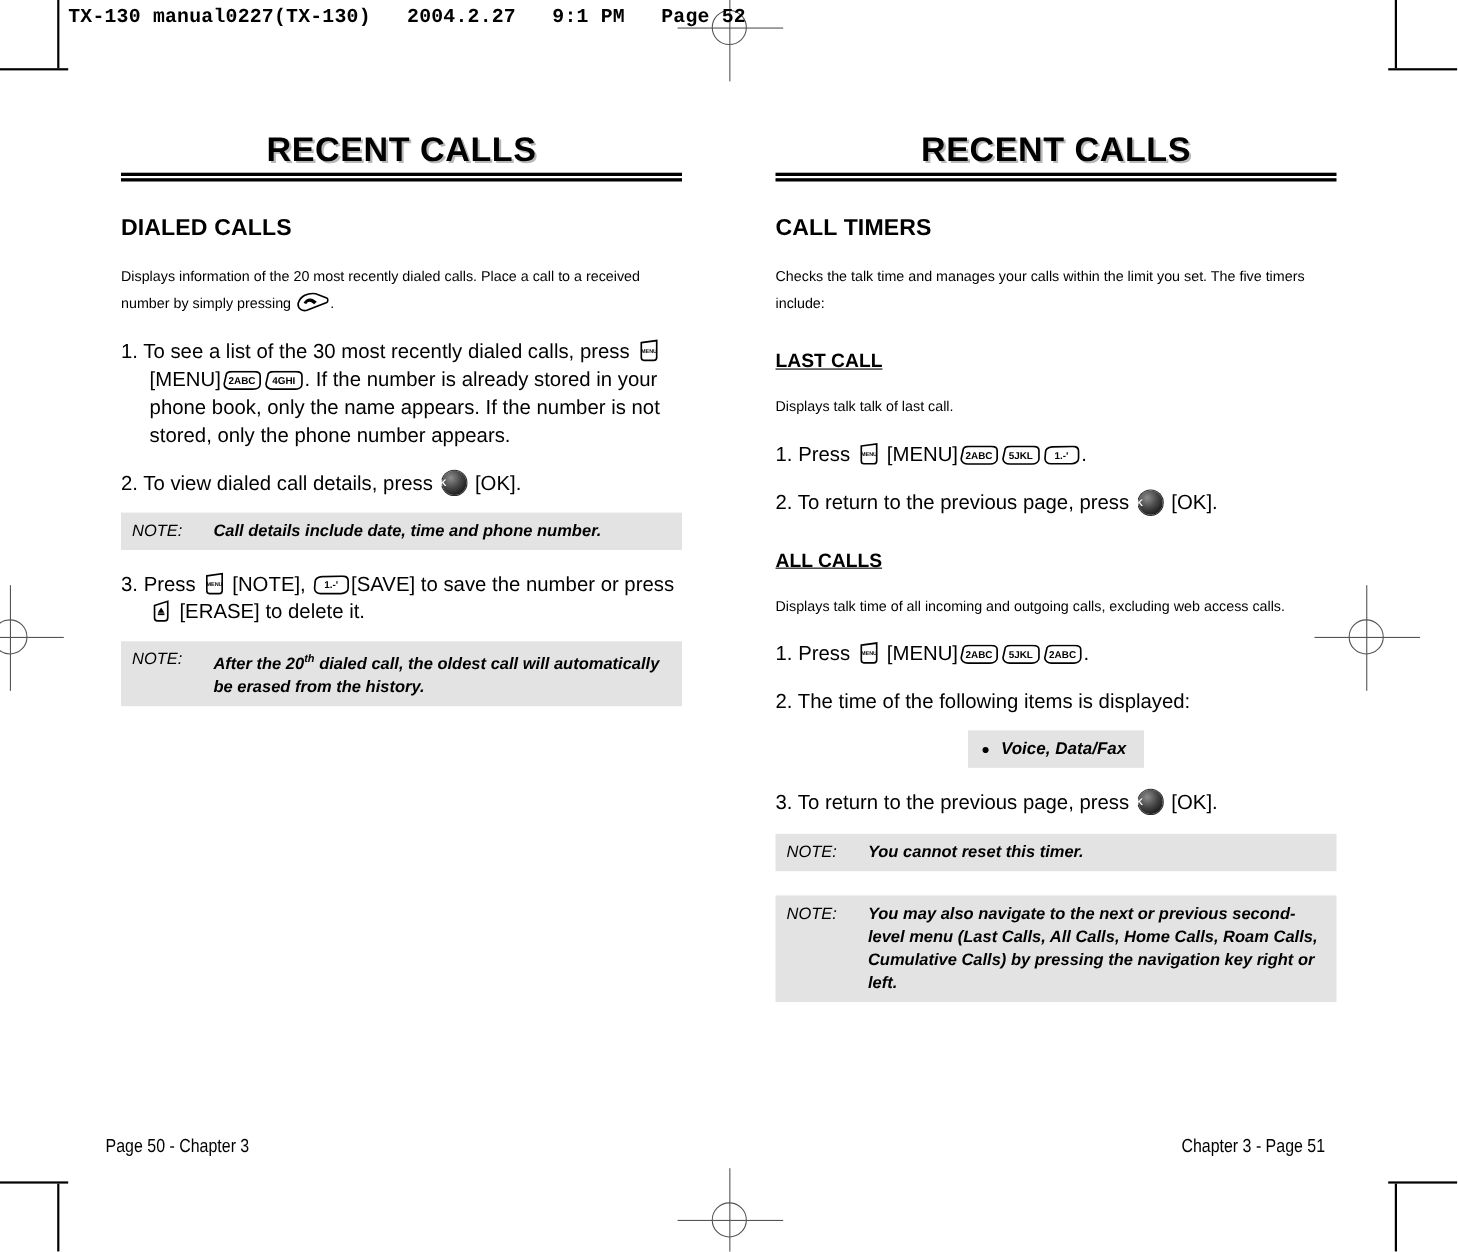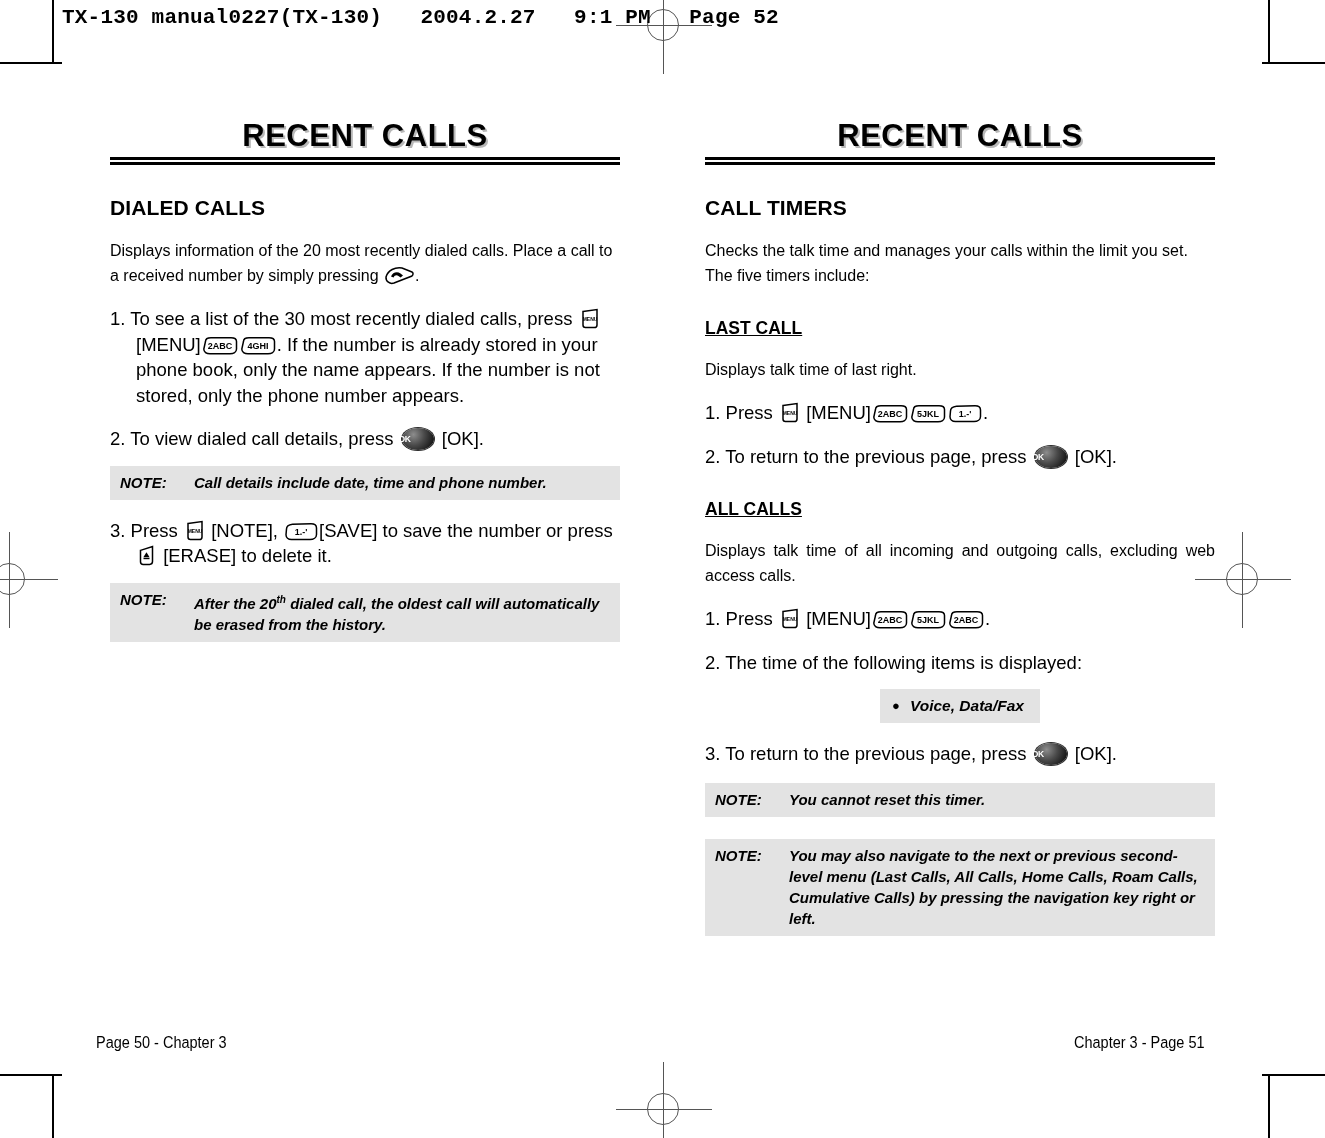--- a/index.html
+++ b/index.html
@@ -41,21 +41,21 @@
     border-radius: 50%;
     box-sizing: border-box;
   }
 
   
   #slug {
     position: absolute;
     left: 62px;
     top: 6px;
     font-family: "Liberation Mono", "DejaVu Sans Mono", monospace;
-    font-size: 21px;
+    font-size: 18px;
     font-weight: bold;
     letter-spacing: 0.2px;
     white-space: pre;
   }
 
   
   .column {
     position: absolute;
     top: 118px;
     width: 510px;
@@ -91,21 +91,21 @@
   .h-sub {
     font-size: 17.5px;
     font-weight: bold;
     text-decoration: underline;
     margin: 30px 0 0 0;
     display: inline-block;
   }
 
   
   p.body {
-    font-size: 16px;
+    font-size: 13px;
     line-height: 25px;
     margin: 18px 0 0 0;
   }
   p.body.justify { text-align: justify; }
 
   ol.steps { list-style: none; margin: 0; padding: 0; }
   li.step {
     font-size: 18.5px;
     line-height: 25.5px;
     margin-top: 18px;
@@ -122,21 +122,21 @@
     display: flex;
     font-style: italic;
     font-weight: bold;
     font-size: 15px;
     line-height: 21px;
   }
   .note .note-label {
     flex: 0 0 auto;
     width: 74px;
     font-style: italic;
-    font-weight: bold;
+    font-weight: normal;
   }
   .note .note-text { flex: 1 1 auto; }
   .note sup { font-size: 10px; vertical-align: super; }
 
   .bullet-box {
     background: #e3e3e3;
     margin-top: 14px;
     padding: 6px 16px 7px 12px;
     display: inline-flex;
     align-items: center;
@@ -157,21 +157,21 @@
     display: inline-block;
     vertical-align: -4px;
     margin: 0 1px;
   }
   .key svg { display: block; }
 
   
   .key-ok {
     display: inline-block;
     vertical-align: -5px;
-    width: 32px; height: 22px;
+    width: 22px; height: 22px;
     border-radius: 50%;
     background: radial-gradient(circle at 36% 30%, #8d8d8d 0%, #4a4a4a 42%, #1b1b1b 78%, #000 100%);
     position: relative;
     margin: 0 3px;
     box-shadow: 0 0 0 1px #2b2b2b;
   }
   .key-ok .ok-txt {
     position: absolute;
     left: 0; right: 0; top: 50%;
     transform: translateY(-50%);
@@ -294,21 +294,21 @@
       <div class="banner-title">RECENT CALLS</div>
       <div class="banner-rules"></div>
     </div>
 
     <div class="h-section">CALL TIMERS</div>
 
     <p class="body">Checks the talk time and manages your calls within the limit you set. The five timers include:</p>
 
     <div>
       <div class="h-sub">LAST CALL</div>
-      <p class="body">Displays talk time of last right.</p>
+      <p class="body">Displays talk talk of last call.</p>
 
       <ol class="steps">
         <li class="step"><span class="num">1.</span> <span>Press </span><span class="key"><svg width="21" height="21" viewBox="0 0 21 21">
                 <path d="M4 3.5 L18 1.6 L18 17 C18 18.6 16.8 19.6 15.3 19.6 L6.4 19.6 C5 19.6 4 18.5 4 17.1 Z" fill="#fff" stroke="#000" stroke-width="1.5"></path>
                 <text x="11" y="12.5" font-family="Liberation Sans, sans-serif" font-size="5" font-weight="bold" text-anchor="middle" fill="#000">MENU</text>
               </svg></span><span> [MENU]</span><span class="key"><svg width="36" height="18" viewBox="0 0 36 18">
                 <path d="M3.5 4.5 C3.5 2, 6 0.8, 9 0.8 L29 0.8 C32 0.8 34.5 2, 34.5 4.5 L34.5 12 C34.5 15, 31.5 16.8, 28 16.8 L8 16.8 C4.5 16.8, 1.8 15, 1.8 12 Z" fill="#fff" stroke="#000" stroke-width="1.5"></path>
                 <text x="18" y="12" font-family="Liberation Sans, sans-serif" font-size="9" font-weight="bold" text-anchor="middle" fill="#000">2ABC</text>
               </svg></span><span class="key"><svg width="36" height="18" viewBox="0 0 36 18">
                 <path d="M3.5 4.5 C3.5 2, 6 0.8, 9 0.8 L29 0.8 C32 0.8 34.5 2, 34.5 4.5 L34.5 12 C34.5 15, 31.5 16.8, 28 16.8 L8 16.8 C4.5 16.8, 1.8 15, 1.8 12 Z" fill="#fff" stroke="#000" stroke-width="1.5"></path>

